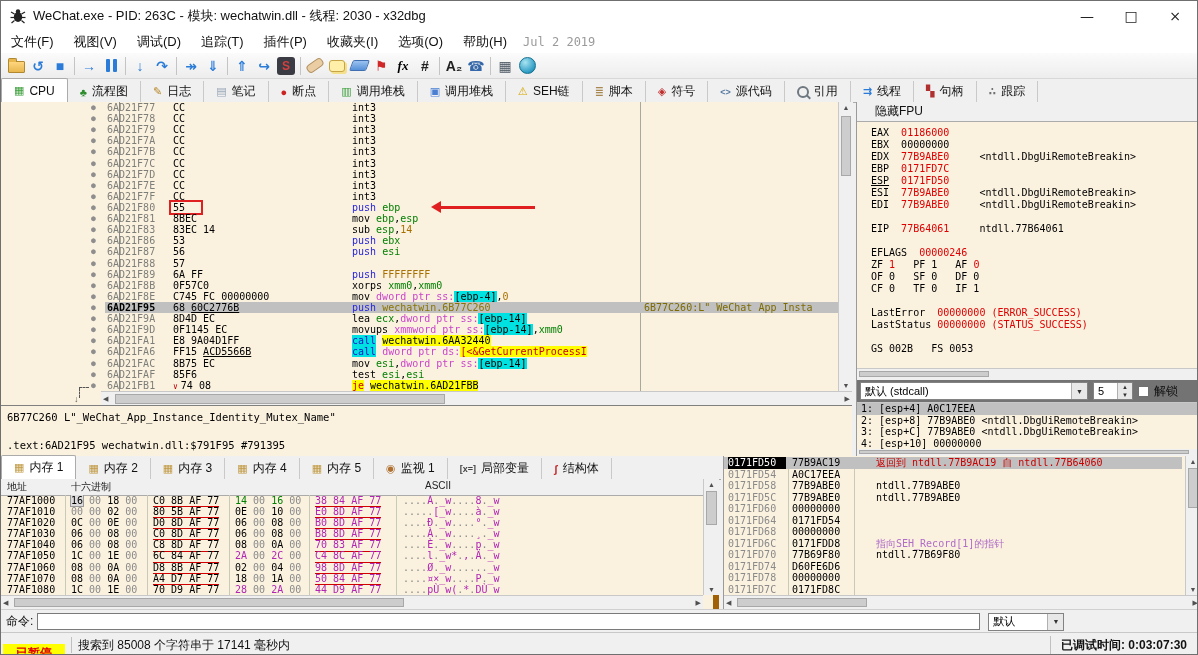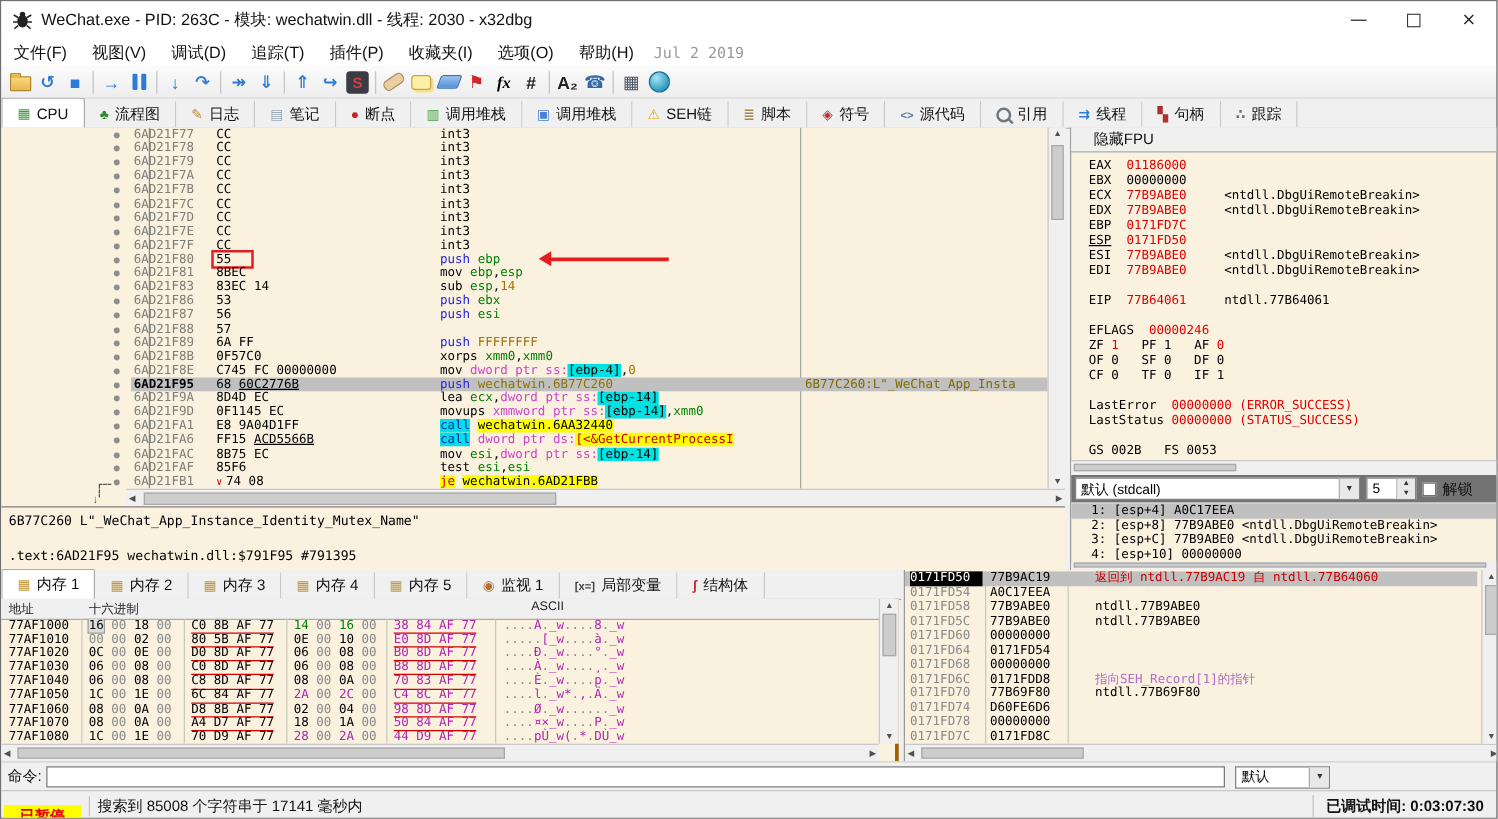--- a/index.html
+++ b/index.html
@@ -95,27 +95,27 @@
   .combo .cval{padding:0 4px;white-space:nowrap;overflow:hidden;flex:1;}
   .combo .carr{width:15px;height:100%;background:#E8E8E8;border-left:1px solid #B0B0B0;display:flex;align-items:center;justify-content:center;font-size:7px;color:#333;}
   .conv-combo{width:228px;}
   .spinner{width:40px;height:18px;background:#FFF;border:1px solid #828282;display:flex;box-sizing:border-box;}
   .spinner .sval{flex:1;font-size:11px;display:flex;align-items:center;padding-left:4px;}
   .spinner .sarrs{width:14px;display:flex;flex-direction:column;border-left:1px solid #B0B0B0;}
   .spinner .sarrs span{flex:1;font-size:6px;display:flex;align-items:center;justify-content:center;background:#E8E8E8;color:#333;}
   .chk{width:11px;height:11px;background:#FFF;border:1px solid #707070;box-sizing:border-box;}
   .chk-label{font-size:12px;color:#111;}
   .args-area{position:absolute;left:0;top:300px;width:100%;height:47px;overflow:hidden;border-top:1px solid #C8C8C8;}
-  .argrow{height:11.6px;line-height:11.6px;font-size:10px;white-space:pre;padding-left:16px;color:#000;}
+  .argrow{height:11.6px;line-height:11.6px;font-size:10px;white-space:pre;padding-left:4px;color:#000;}
   .argrow.sel{background:#C0C0C0;}
   .a-hscroll{left:0;top:347px;width:343px;height:7px;}
 
   
   .bottom-tabs{position:absolute;left:0;top:455px;width:720px;height:23px;background:#F0F0F0;border-bottom:1px solid #ABABAB;display:flex;align-items:flex-end;}
-  .dump-pane{position:absolute;left:0;top:478px;width:718px;height:130px;background:#FAF1DF;border-right:3px solid #a16207;box-sizing:border-box;text-decoration:underline;}
+  .dump-pane{position:absolute;left:0;top:478px;width:718px;height:130px;background:#FAF1DF;border-right:6px solid #a16207;box-sizing:border-box;text-decoration:underline;}
   .dump-header{position:absolute;left:0;top:0;width:100%;height:16px;background:#F0F0F0;border-bottom:1px solid #ABABAB;font-size:10px;color:#222;}
   .dump-header span{position:absolute;top:1px;}
   .dump-rows{position:absolute;left:0;top:16px;width:702px;height:100px;overflow:hidden;}
   .dumprow{position:relative;height:11.1px;line-height:11.2px;font-size:10px;white-space:pre;}
   .dcol-a{position:absolute;left:6px;color:#000;}
   .dcol-g{position:absolute;}
   .dcol-g.ptr{border-bottom:1px solid #D00000;}
   .g0{left:70px}.g1{left:152px}.g2{left:234px}.g3{left:314px}
   .dcol-ascii{position:absolute;left:402px;}
   .dump-vline{position:absolute;top:0;width:1px;height:116px;background:#C9C9B9;}
@@ -411,21 +411,20 @@
       <div></div>
       <div>.text:6AD21F95 wechatwin.dll:$791F95 #791395</div>
     </div>
   </div>
 
   <div class="right-pane">
     <div class="fpu-header">隐藏FPU</div>
     <div class="reg-area mono" id="regArea">
         <div class="regline"><span class="tk-k">EAX  </span><span class="tk-r">01186000</span></div>
         <div class="regline"><span class="tk-k">EBX  </span><span class="tk-k">00000000</span></div>
-        <div class="regline"><span class="tk-k">ECX  </span><span class="tk-r">77B9ABE0</span><span class="tk-k">     &lt;ntdll.DbgUiRemoteBreakin&gt;</span></div>
         <div class="regline"><span class="tk-k">EDX  </span><span class="tk-r">77B9ABE0</span><span class="tk-k">     &lt;ntdll.DbgUiRemoteBreakin&gt;</span></div>
         <div class="regline"><span class="tk-k">EBP  </span><span class="tk-r">0171FD7C</span></div>
         <div class="regline"><span class="tk-ku">ESP</span><span class="tk-k">  </span><span class="tk-r">0171FD50</span></div>
         <div class="regline"><span class="tk-k">ESI  </span><span class="tk-r">77B9ABE0</span><span class="tk-k">     &lt;ntdll.DbgUiRemoteBreakin&gt;</span></div>
         <div class="regline"><span class="tk-k">EDI  </span><span class="tk-r">77B9ABE0</span><span class="tk-k">     &lt;ntdll.DbgUiRemoteBreakin&gt;</span></div>
         <div class="regline"></div>
         <div class="regline"><span class="tk-k">EIP  </span><span class="tk-r">77B64061</span><span class="tk-k">     ntdll.77B64061</span></div>
         <div class="regline"></div>
         <div class="regline"><span class="tk-k">EFLAGS  </span><span class="tk-r">00000246</span></div>
         <div class="regline"><span class="tk-k">ZF </span><span class="tk-r">1</span><span class="tk-k">   PF </span><span class="tk-k">1</span><span class="tk-k">   AF </span><span class="tk-r">0</span></div>

